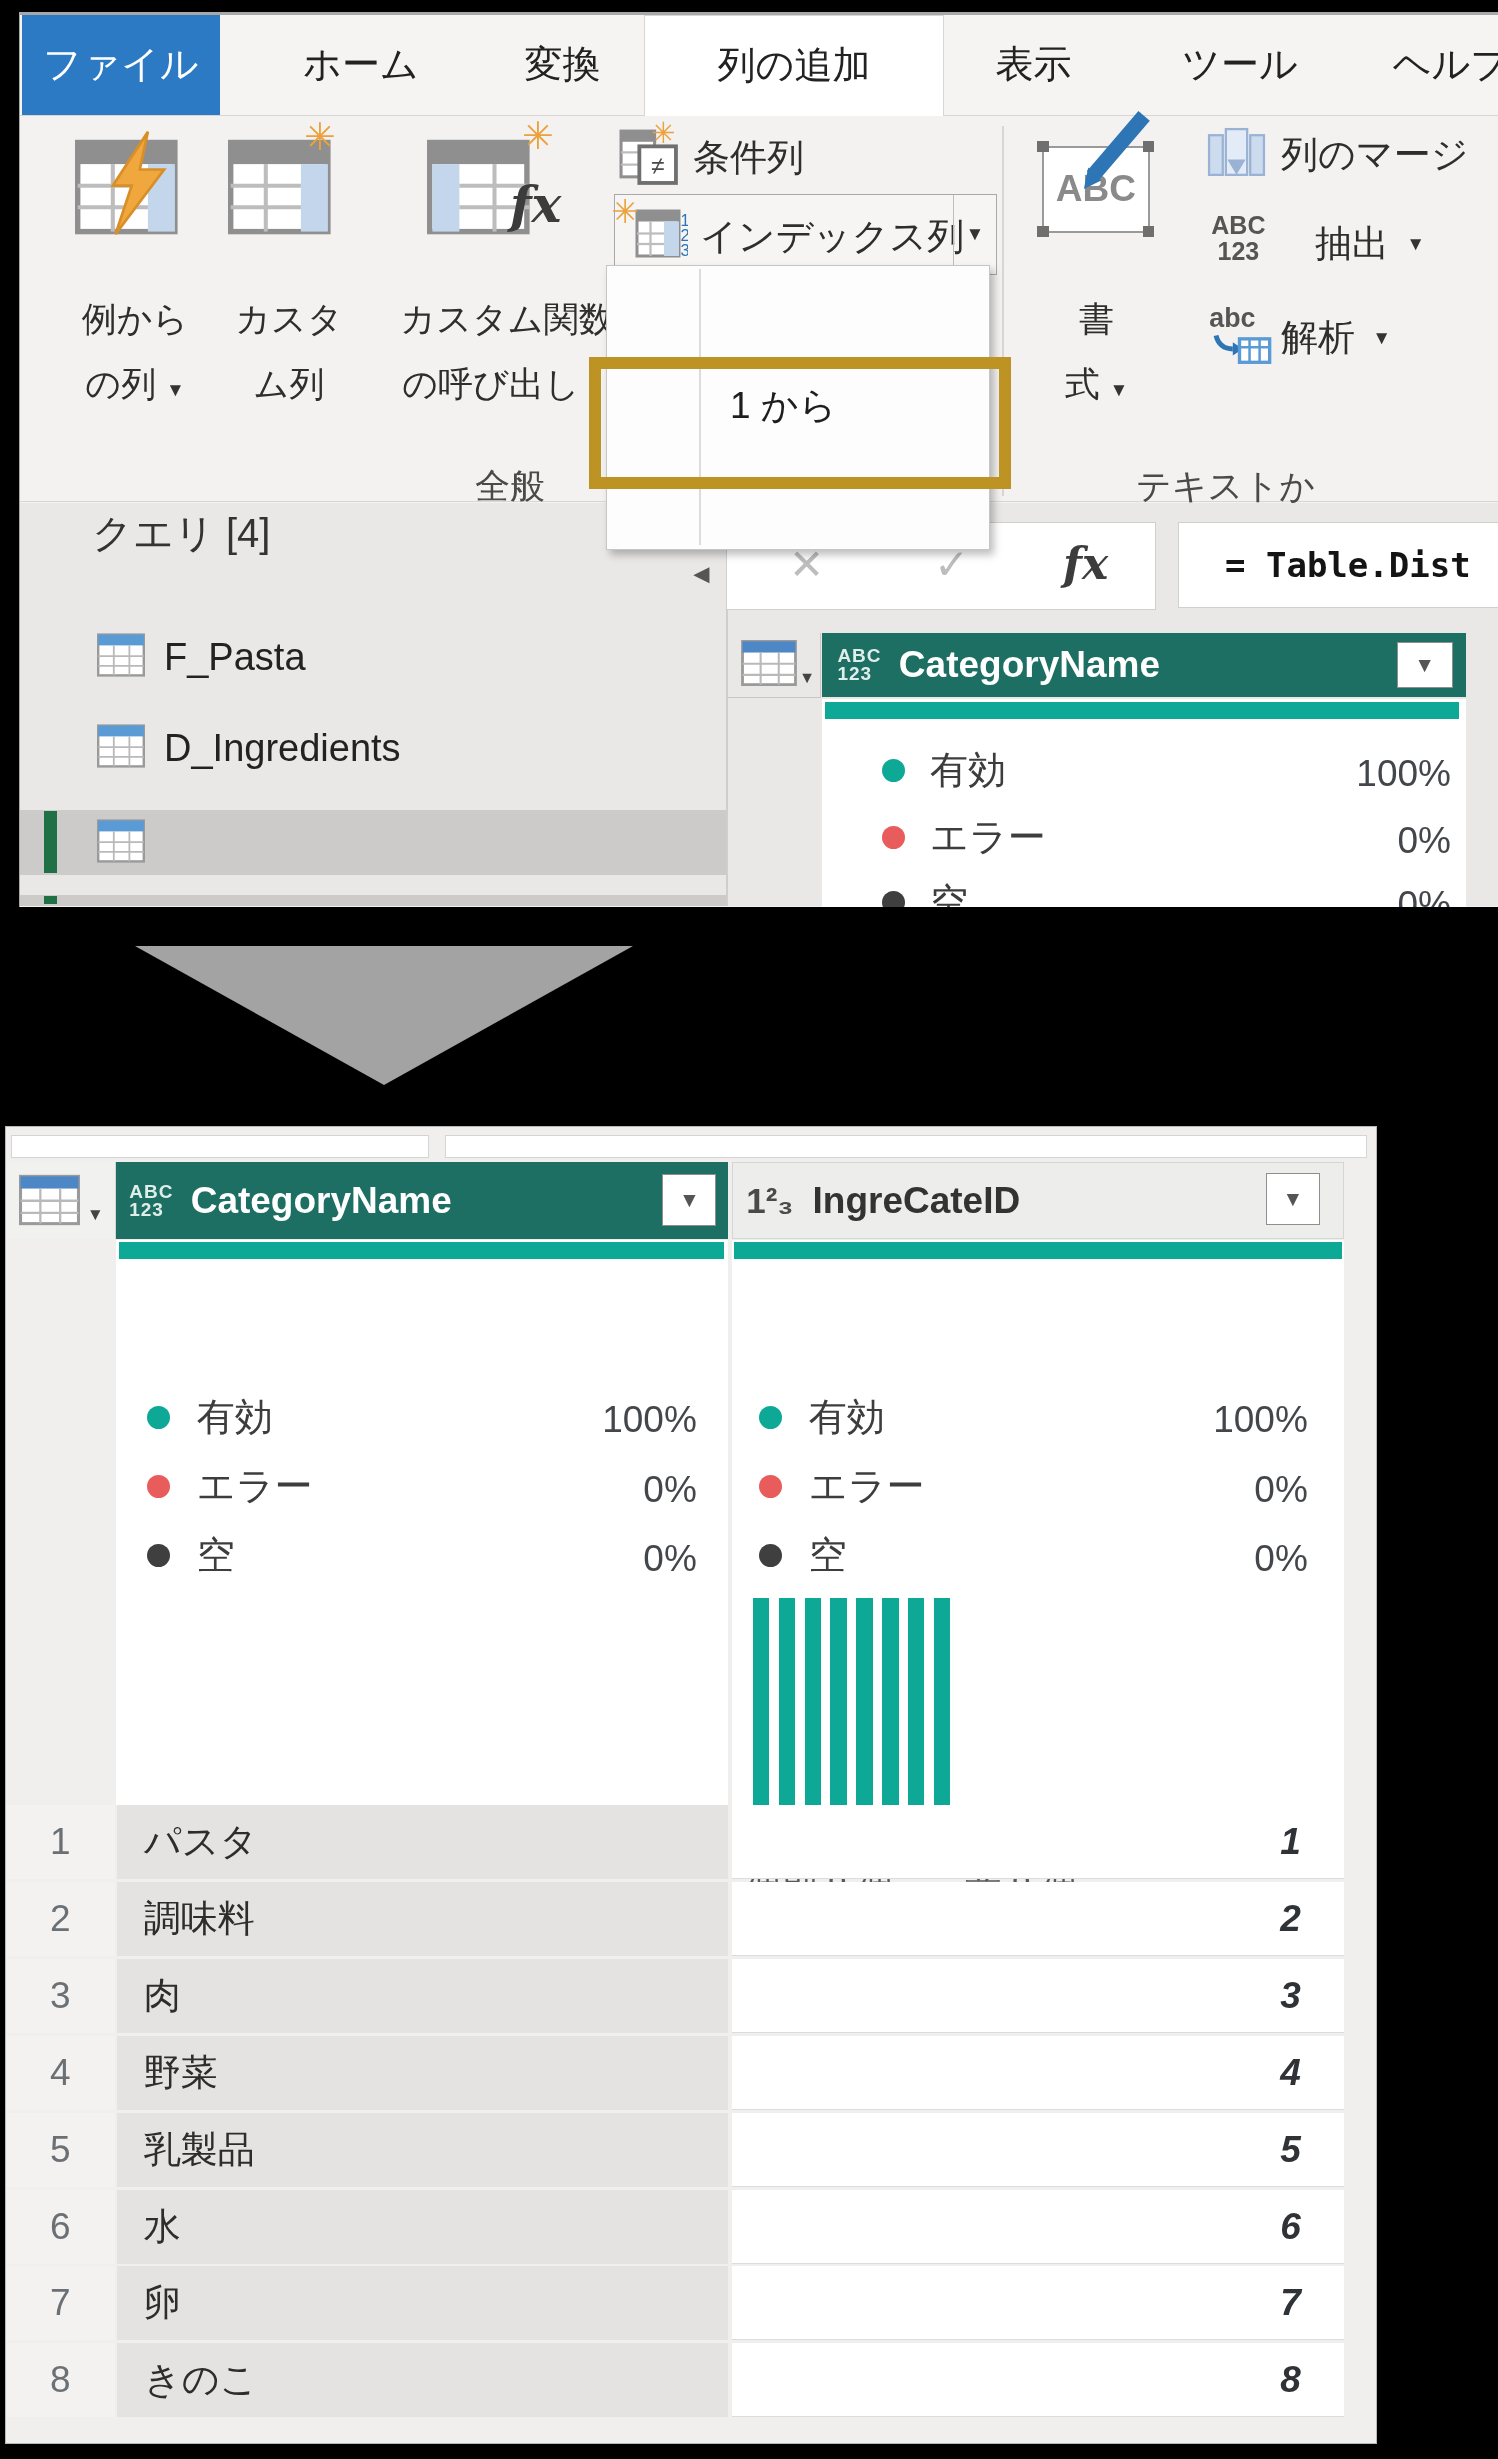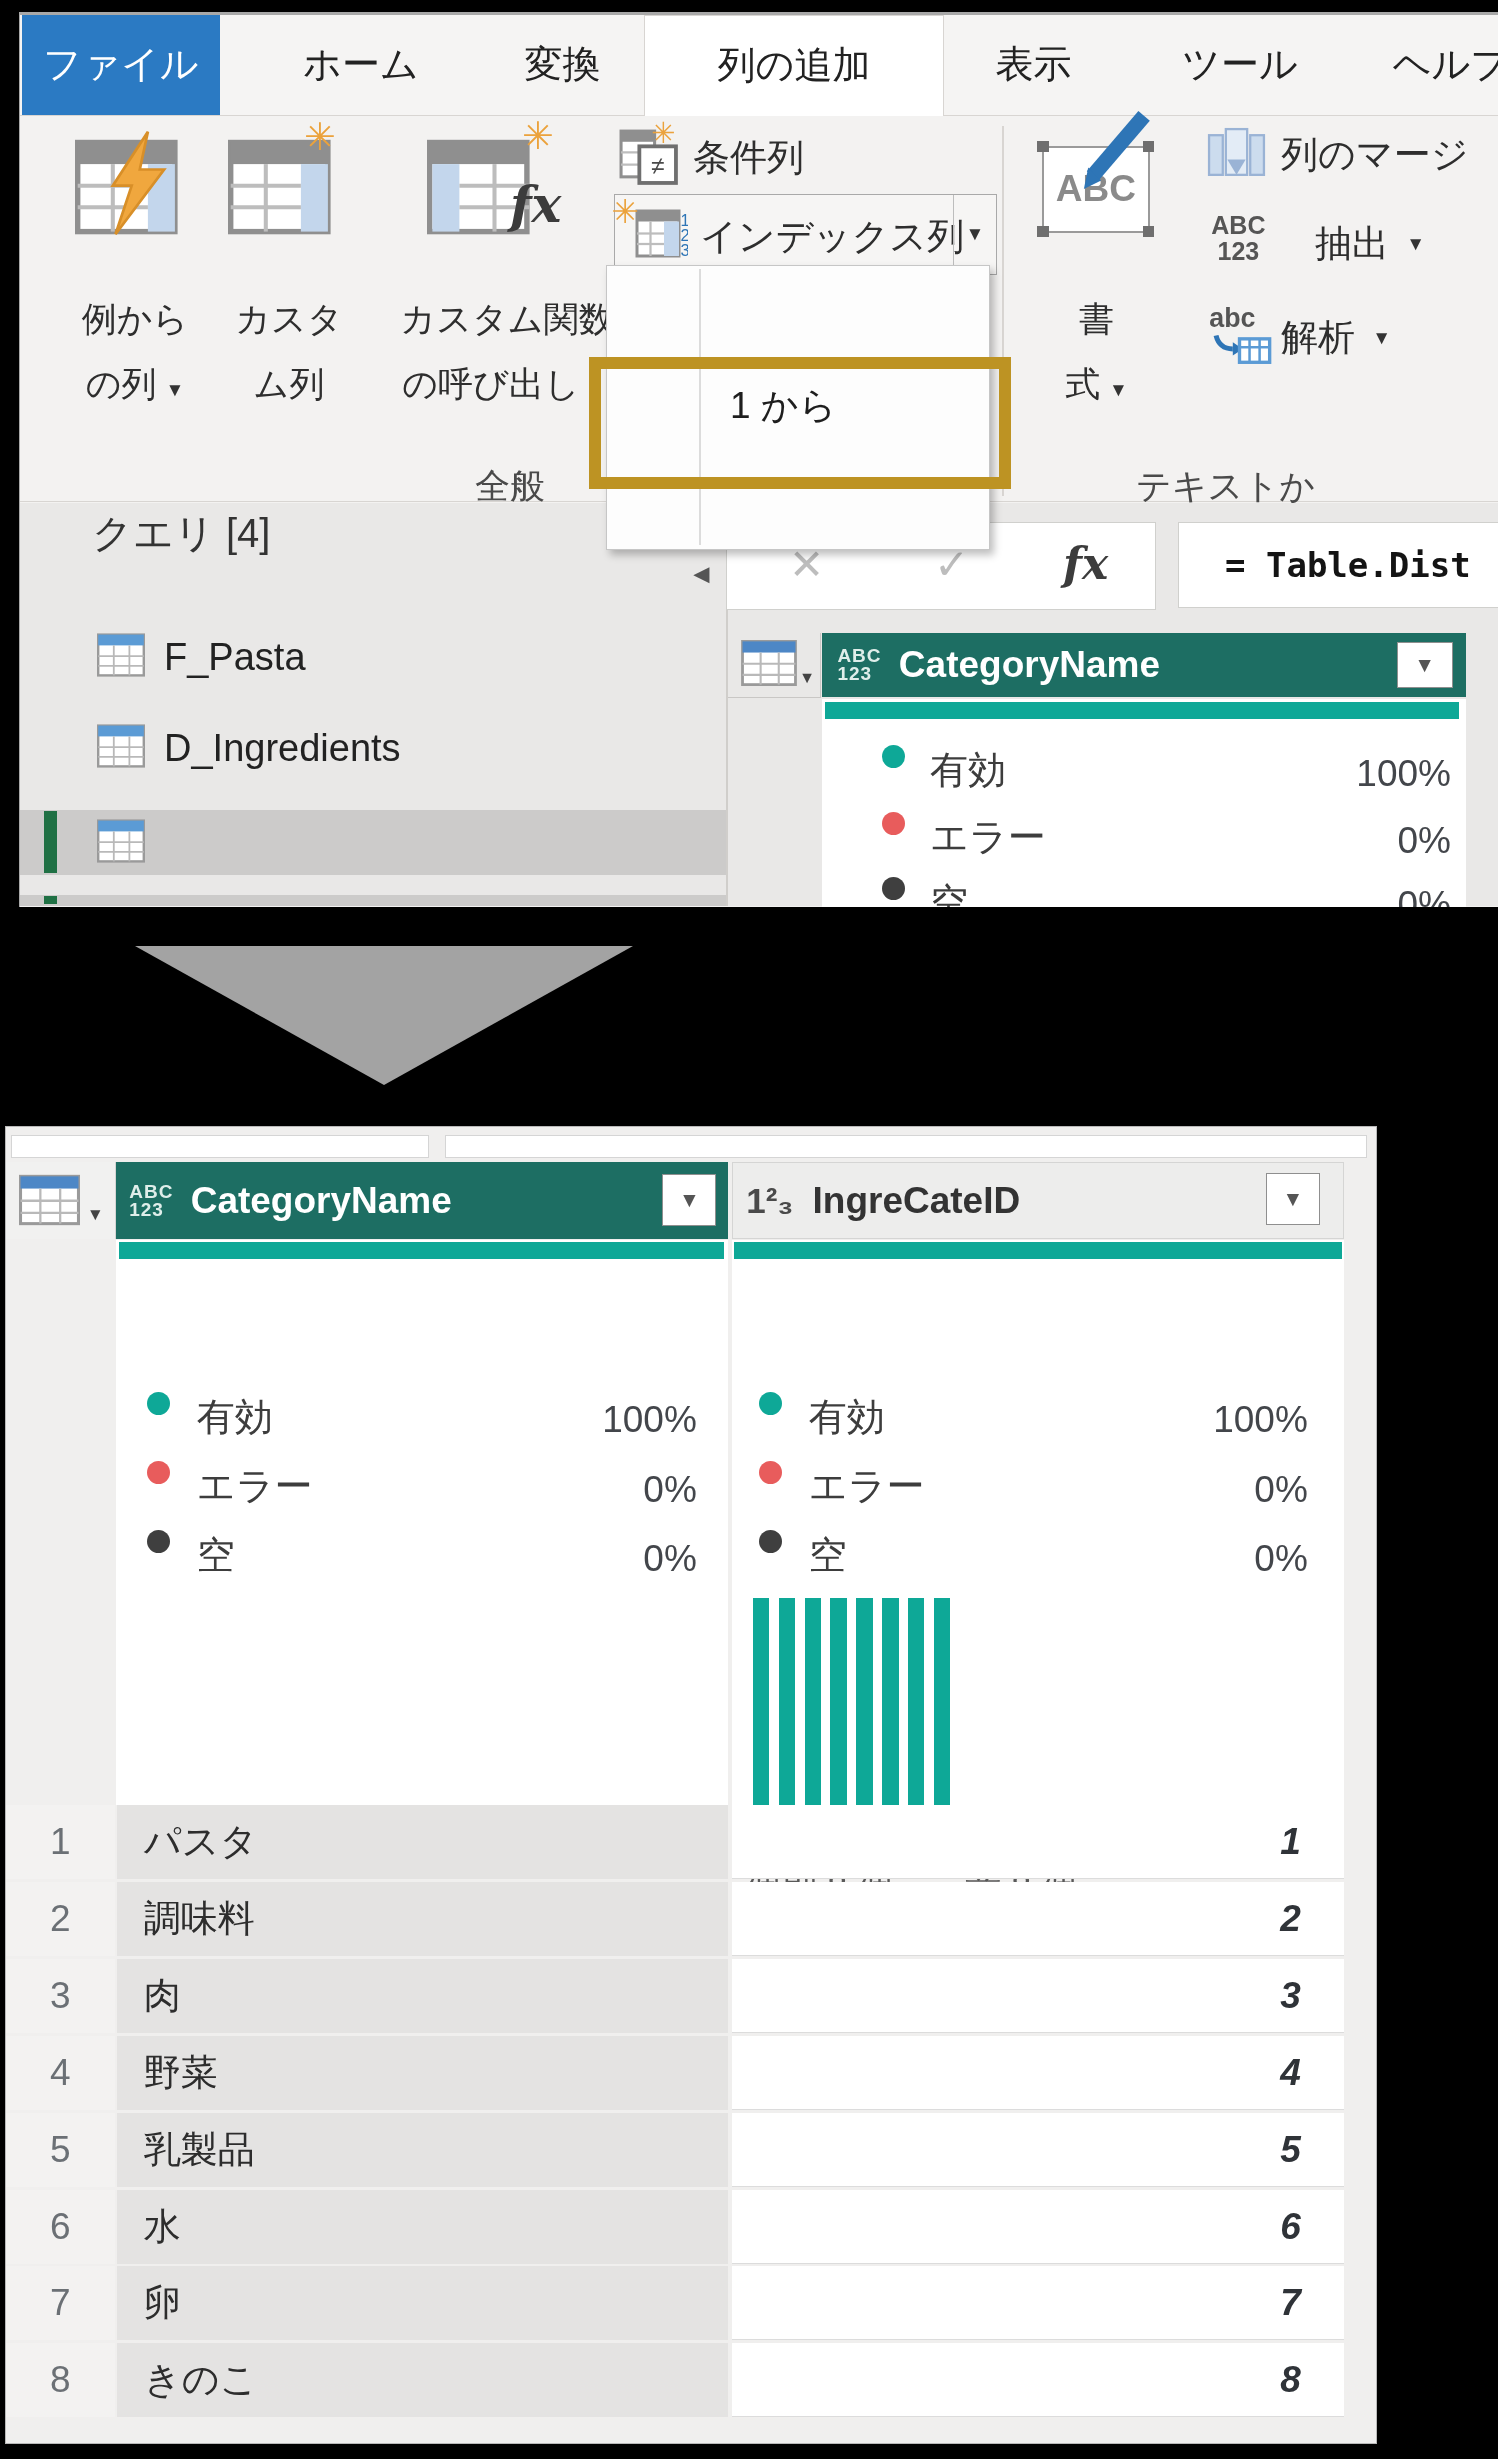--- a/index.html
+++ b/index.html
@@ -10,21 +10,21 @@
   .vctr{display:flex;align-items:center;}
 
   
   #top-block{left:19px;top:11.5px;width:1479px;height:892px;background:#f3f2f1;
              border-top:3.8px solid #a8a8a8;border-left:1.9px solid #a8a8a8;overflow:hidden;}
   .tabrow{left:0;top:0;width:1479px;height:100px;background:#f5f4f3;border-bottom:1.9px solid #d8d5d2;}
   .tab{position:absolute;top:0;height:100px;font-size:38px;color:#222;display:flex;align-items:center;justify-content:center;}
   .tab-file{left:1.9px;width:198px;background:#2b7ac3;color:#fff;}
   .tab-active{background:#fff;border:1.9px solid #d8d5d2;border-bottom:none;}
   .ribbon{left:0;top:102px;width:1479px;height:384px;background:#f3f2f1;border-bottom:1.9px solid #d8d5d2;}
-  .biglabel{position:absolute;font-size:35px;color:#2e2e2e;text-align:center;white-space:nowrap;font-family:Liberation Serif, serif;}
+  .biglabel{position:absolute;font-size:35px;color:#2e2e2e;text-align:center;white-space:nowrap;}
   .grouplabel{position:absolute;top:346px;font-size:35px;color:#4a4a4a;text-align:center;}
   .caret{font-size:19px;color:#333;}
   .smalllabel{font-size:37px;color:#2e2e2e;white-space:nowrap;}
   .sun{position:absolute;color:#eba23c;font-size:38px;line-height:38px;}
   .fxmark{font-family:"DejaVu Serif",serif;font-style:italic;font-weight:bold;color:#3c3c3c;}
 
   
   .icon{position:absolute;}
 
   
@@ -49,21 +49,21 @@
   .greenbar{position:absolute;left:24px;top:1.9px;bottom:1.9px;width:12.5px;background:#1f7044;}
 
   .fbox{position:absolute;background:#fff;border:1.9px solid #d0d0cd;}
   .fico{position:absolute;font-size:42px;color:#bdbdbd;}
 
   .colheader{background:#1d6e63;color:#fff;}
   .typeico{font-size:19px;line-height:18px;font-weight:bold;letter-spacing:1px;}
   .ddbtn{position:absolute;background:#fff;border:1.9px solid #8f8f8f;display:flex;align-items:center;justify-content:center;color:#555;font-size:21px;}
   .tealbar{background:#0ea897;}
   .qdot{width:23px;height:23px;border-radius:50%;display:inline-block;}
-  .qrow{position:absolute;display:flex;font-size:38px;color:#3d3d3d;}
+  .qrow{position:absolute;display:flex;align-items:center;font-size:38px;color:#3d3d3d;}
   .qval{position:absolute;font-size:37px;color:#43464b;text-align:right;}
 
   
   #big-arrow{left:135px;top:946px;width:0;height:0;border-left:249px solid transparent;
              border-right:249px solid transparent;border-top:139px solid #a3a3a3;}
 
   
   #bottom-block{left:4.8px;top:1126px;width:1372px;height:1318px;background:#f0efee;
                 border:1.9px solid #b9b9b9;box-sizing:border-box;overflow:hidden;}
   .strip{position:absolute;top:7.7px;height:21px;background:#fff;border:1px solid #d5d5d5;}

